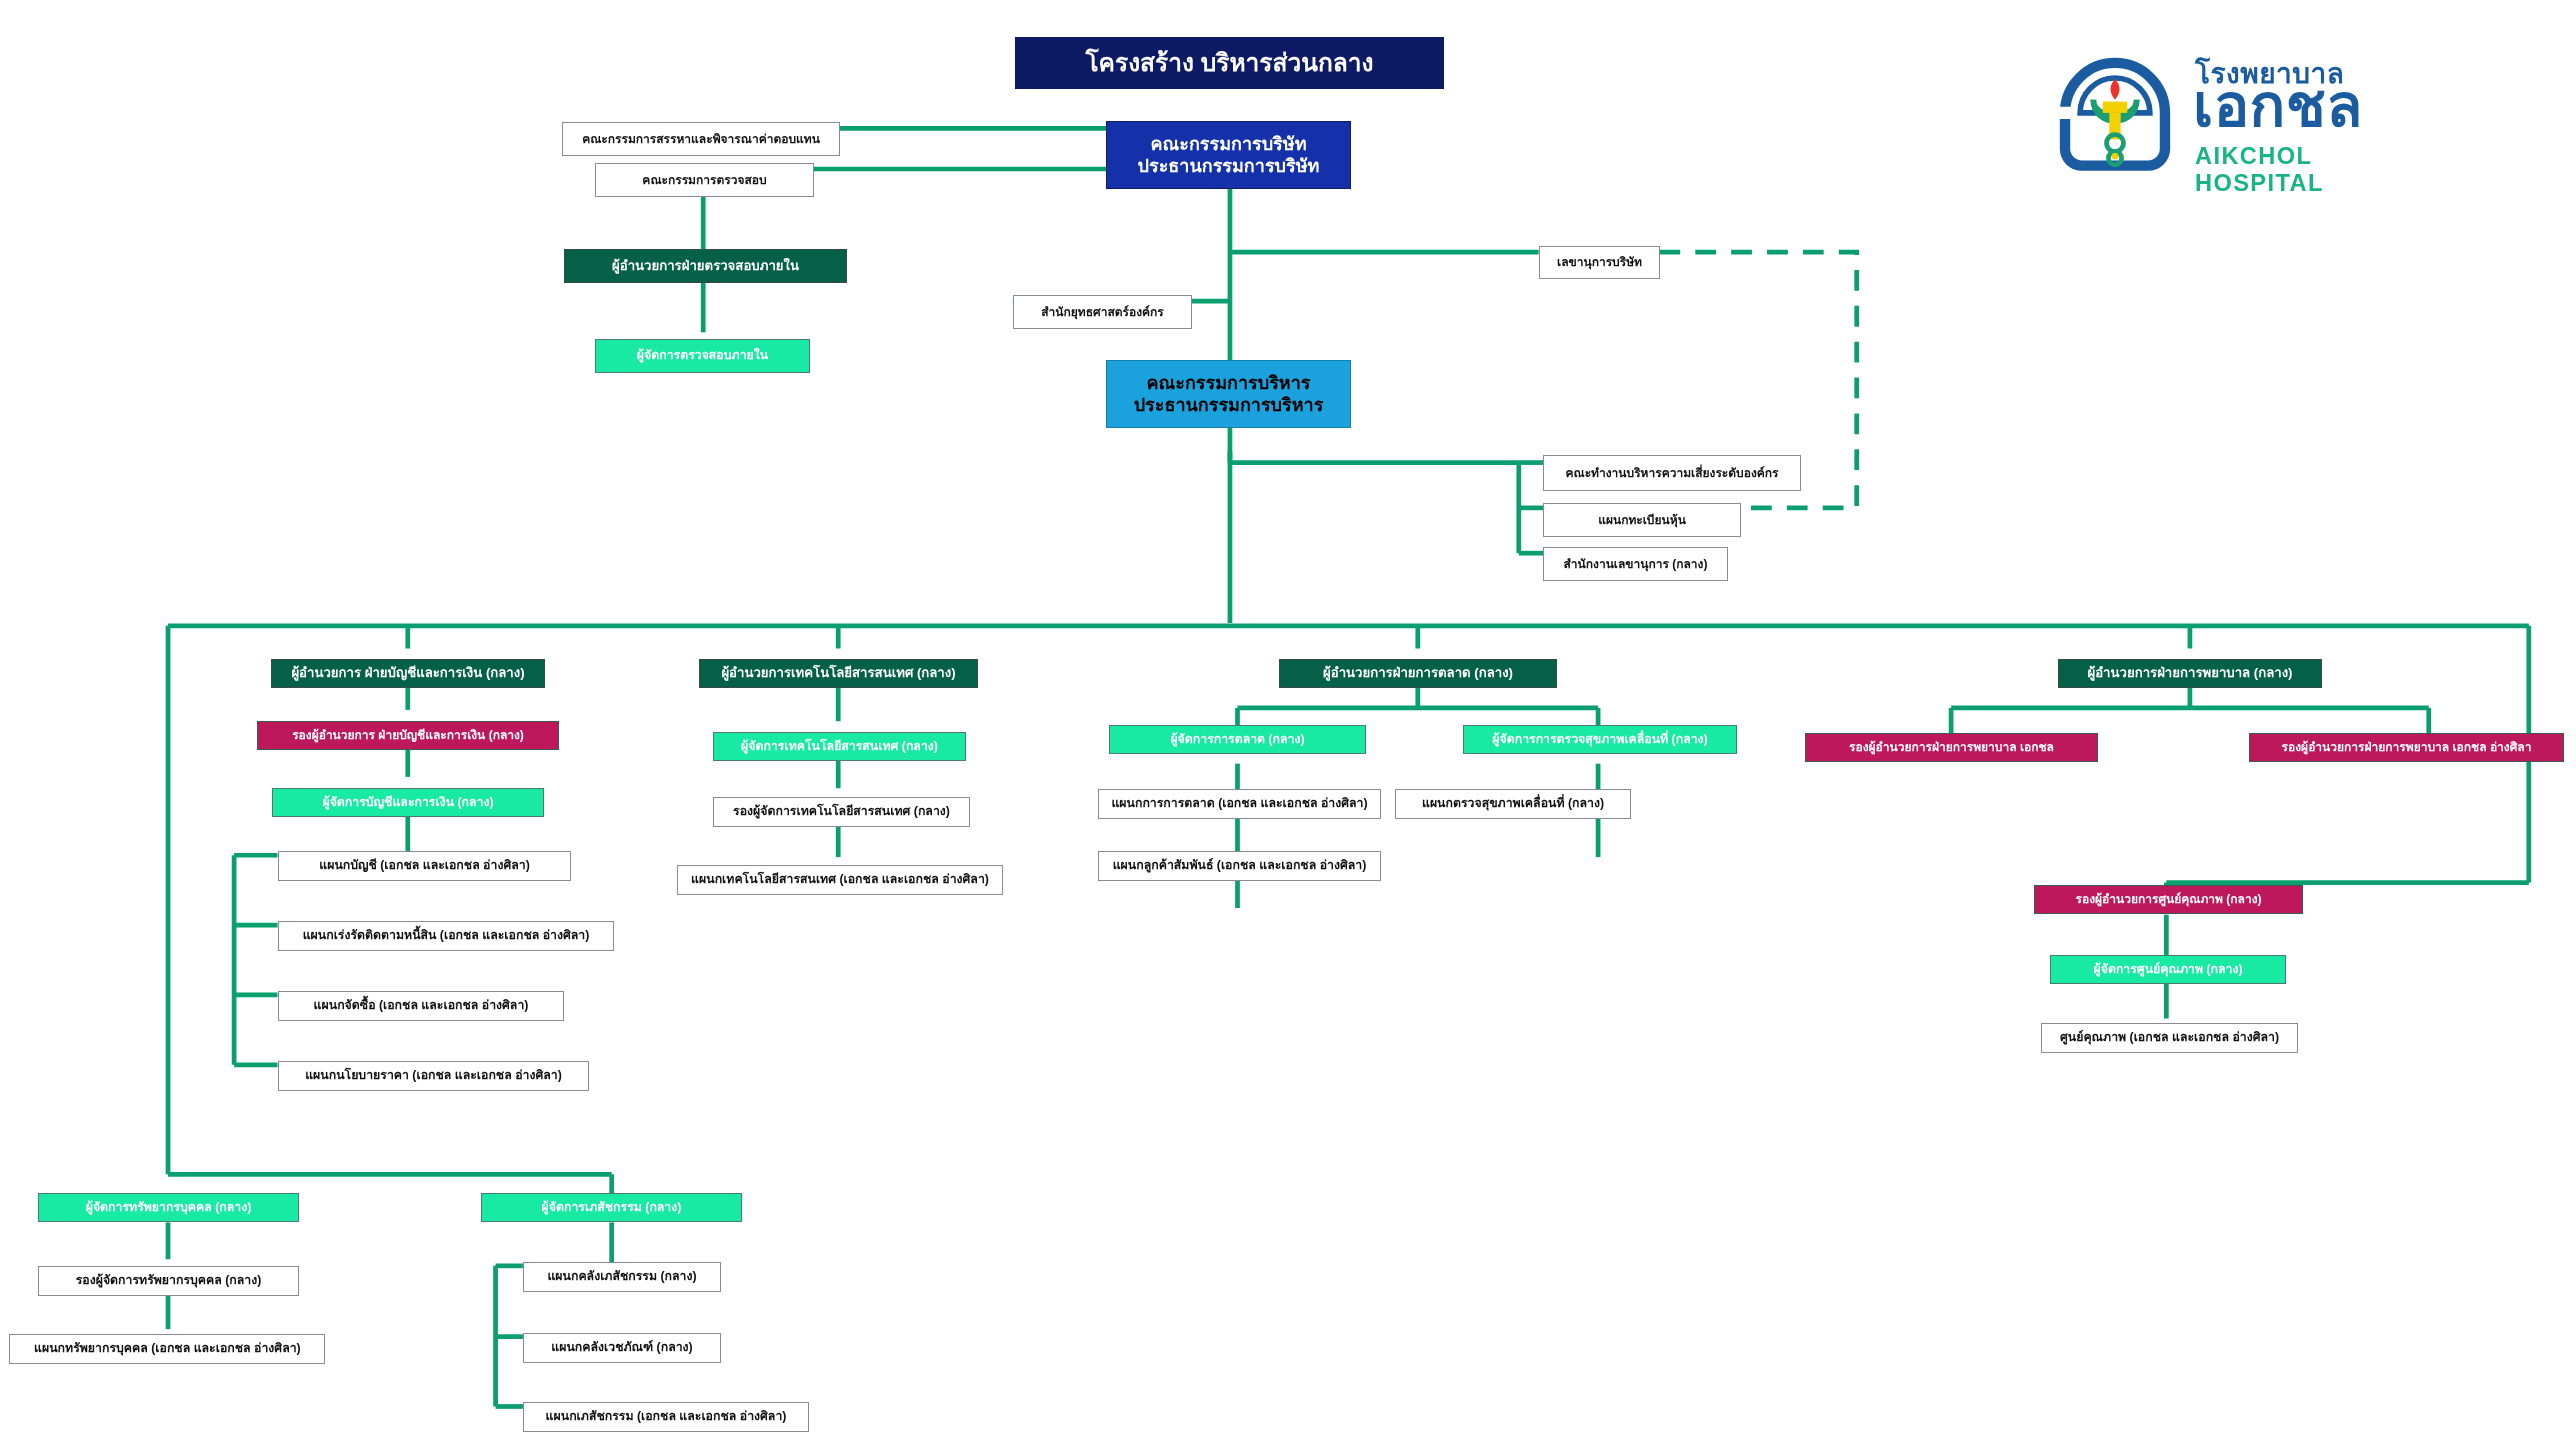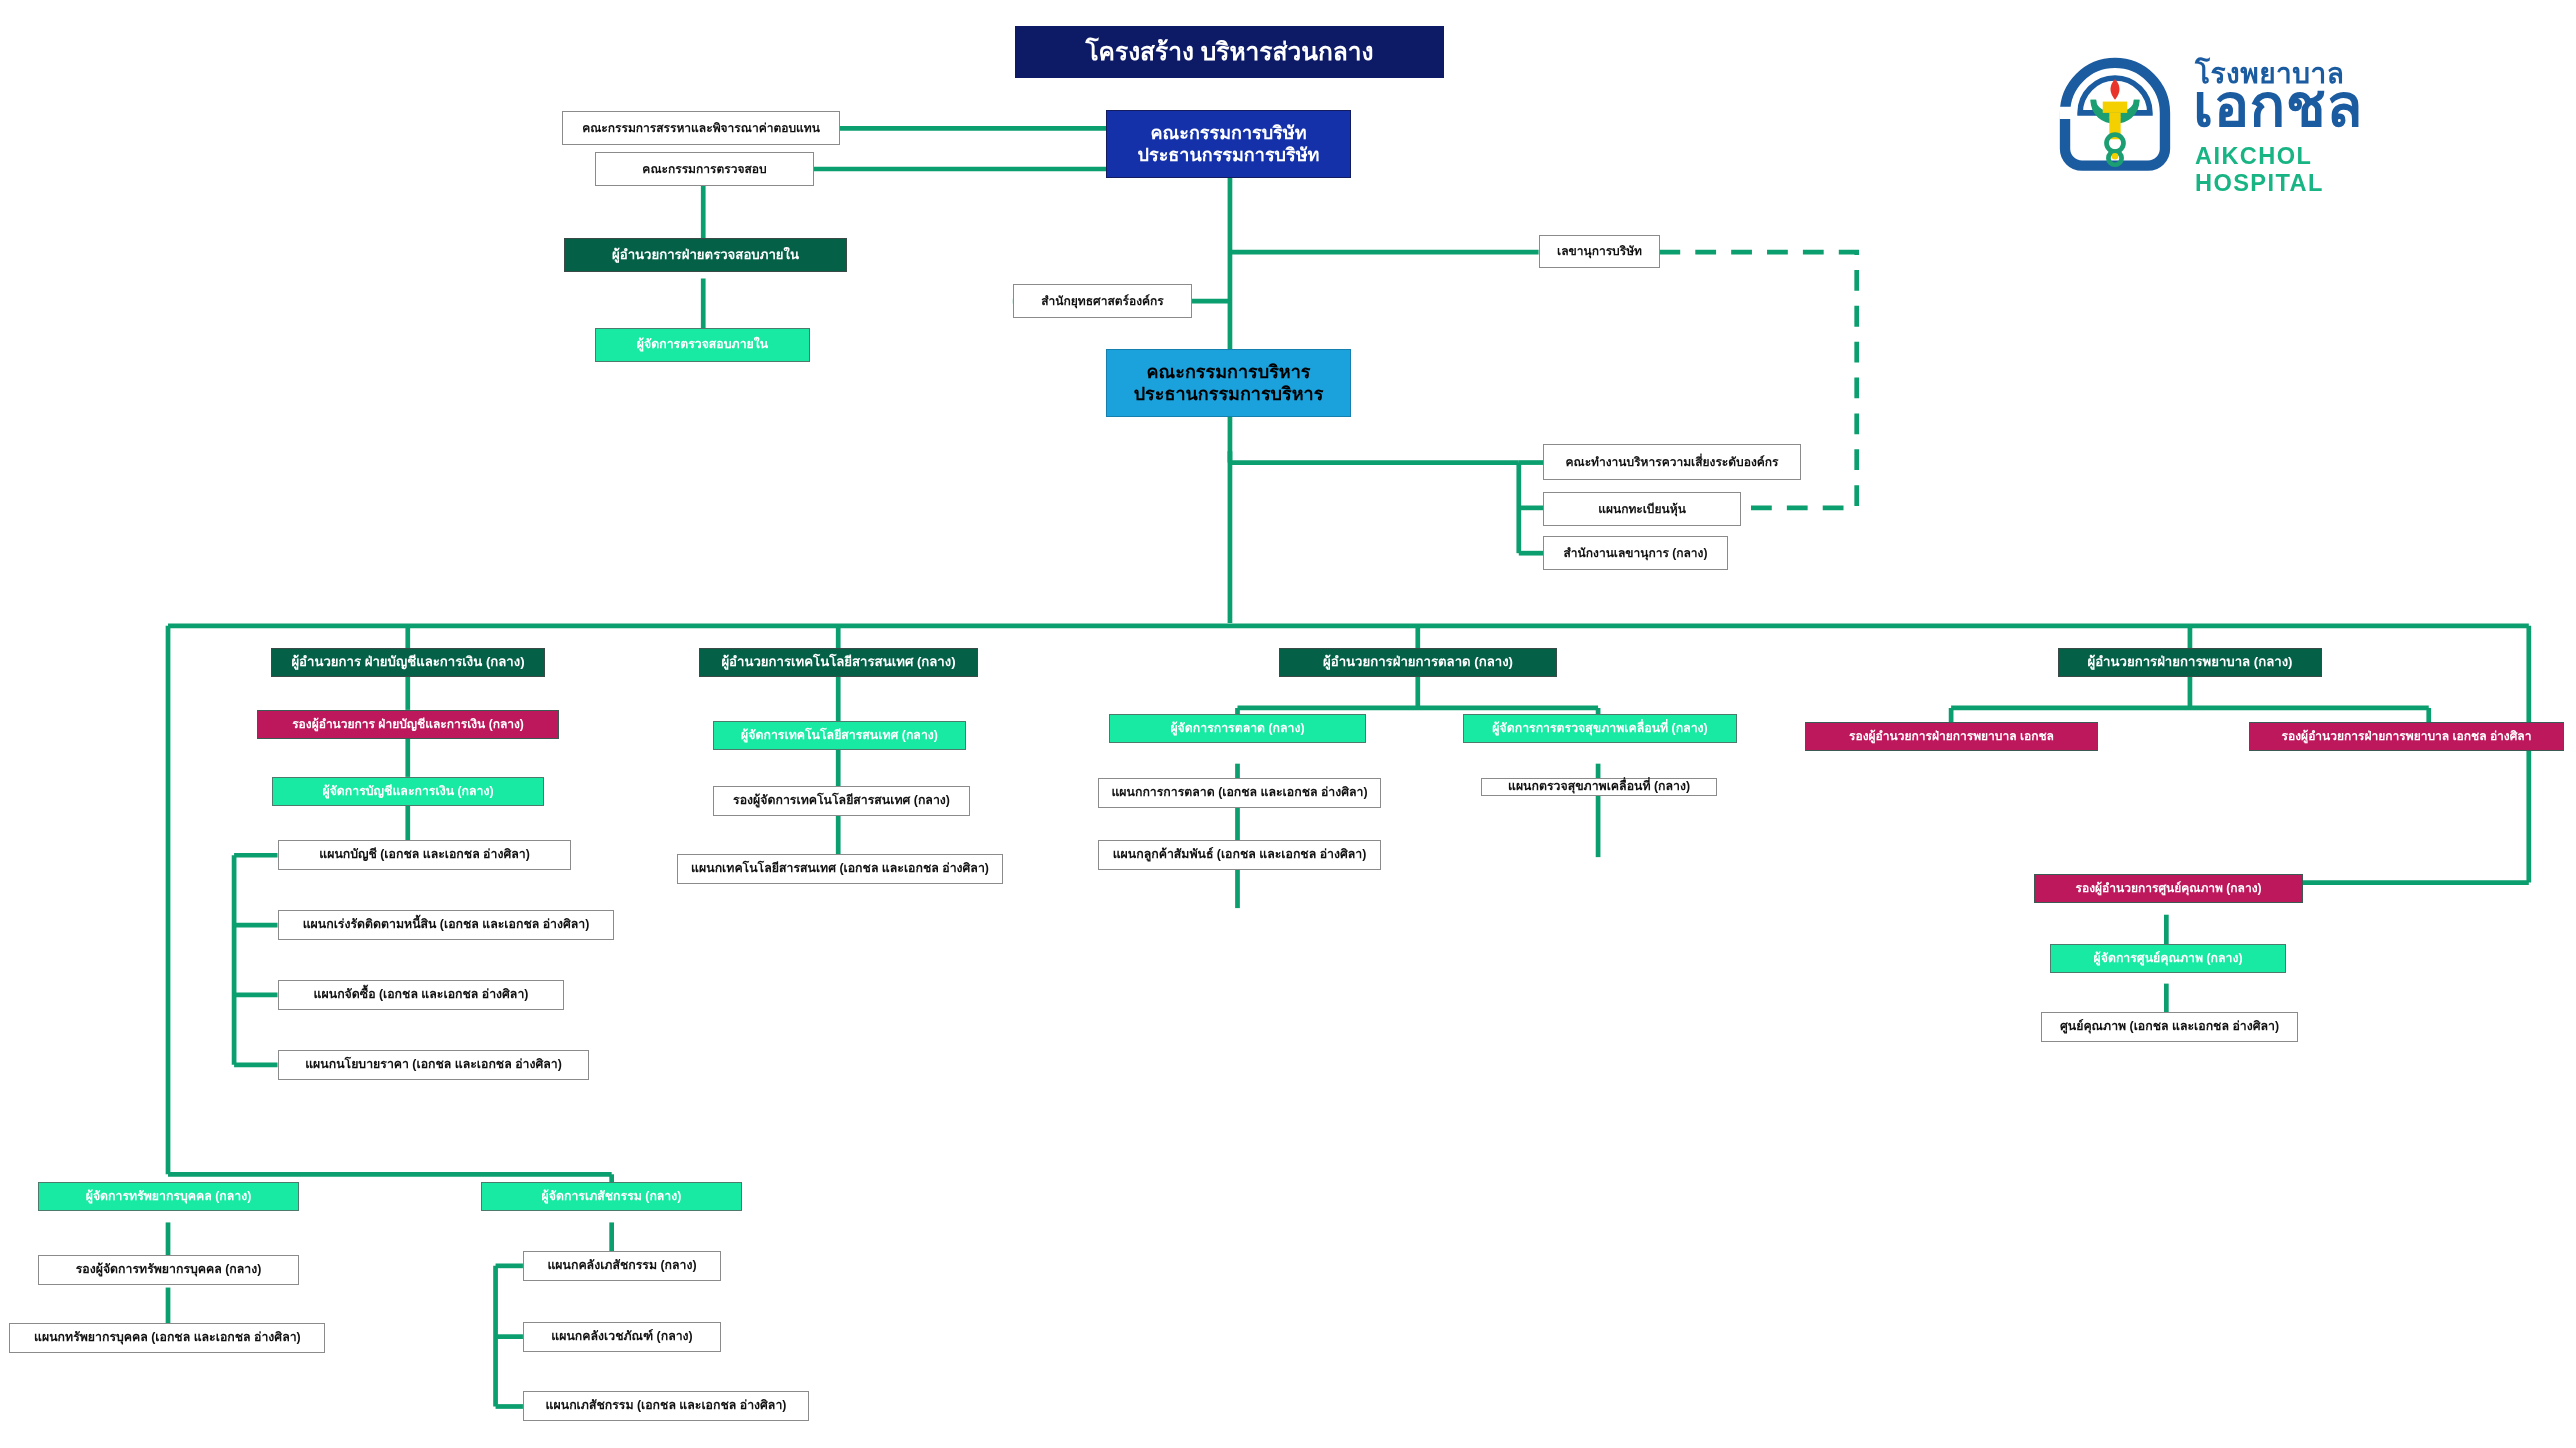--- a/index.html
+++ b/index.html
@@ -26,20 +26,21 @@
   .node{
     position:absolute;
     box-sizing:border-box;
     display:flex;
     align-items:center;
     justify-content:center;
     text-align:center;
     line-height:1.25;
     padding:1.9px 5.7px;
     z-index:5;
+    margin-top:11px;
   }
   .node span{display:block;width:100%;}
 
   
   .n-title{
     background:#0d1a66;
     color:#ffffff;
     font-size:24.5px;
     font-weight:bold;
     border:none;
@@ -316,21 +317,21 @@
   </div>
   <div class="node n-lgreen" style="left:1463px;top:714px;width:274px;height:29px;">
     <span>ผู้จัดการการตรวจสุขภาพเคลื่อนที่ (กลาง)</span>
   </div>
   <div class="node n-white" style="left:1098px;top:778px;width:283px;height:30px;">
     <span>แผนกการการตลาด (เอกชล และเอกชล อ่างศิลา)</span>
   </div>
   <div class="node n-white" style="left:1098px;top:840px;width:283px;height:30px;">
     <span>แผนกลูกค้าสัมพันธ์ (เอกชล และเอกชล อ่างศิลา)</span>
   </div>
-  <div class="node n-white" style="left:1481px;top:778px;width:236px;height:18px;">
+  <div class="node n-white" style="left:1395px;top:778px;width:236px;height:30px;">
     <span>แผนกตรวจสุขภาพเคลื่อนที่ (กลาง)</span>
   </div>
 
   <div class="node n-dgreen" style="left:2058px;top:648px;width:264px;height:29px;">
     <span>ผู้อำนวยการฝ่ายการพยาบาล (กลาง)</span>
   </div>
   <div class="node n-mgreen" style="left:1805px;top:722px;width:293px;height:29px;">
     <span>รองผู้อำนวยการฝ่ายการพยาบาล เอกชล</span>
   </div>
   <div class="node n-mgreen" style="left:2249px;top:722px;width:315px;height:29px;">

